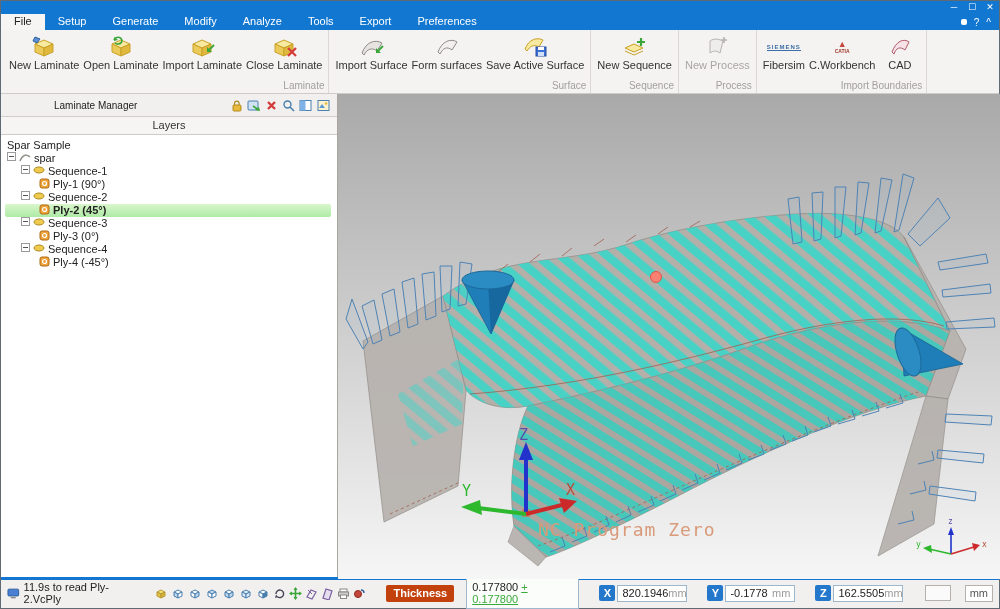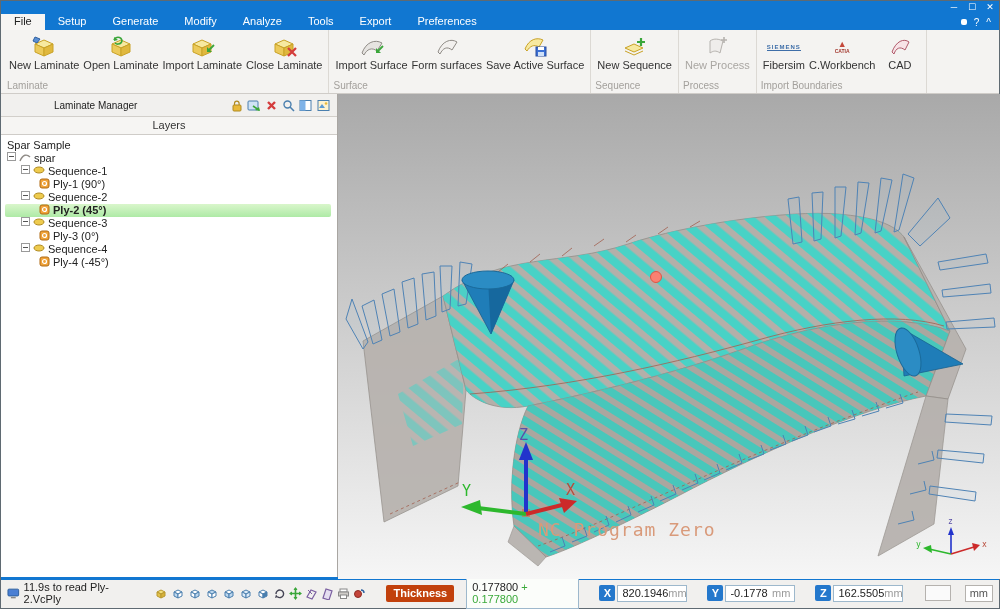--- a/index.html
+++ b/index.html
@@ -20,21 +20,21 @@
   .mr-glyph { font-size:10px; cursor:pointer; }
 
   
   .ribbon { height:64px; background:#f4f3f1; border-bottom:1px solid #cfccc8; display:flex; padding-left:2px; }
   .rgroup { display:flex; flex-direction:column; border-right:1px solid #dcd9d4; padding:0 4px; }
   .rbuttons { flex:1; display:flex; align-items:flex-start; padding-top:3px; }
   .rbtn { min-width:45px; padding:1px 2px; display:flex; flex-direction:column; align-items:center; cursor:pointer; }
   .rbtn .ric { height:26px; display:flex; align-items:center; justify-content:center; }
   .rlabel { text-align:center; font-size:11px; line-height:11px; color:#333; white-space:pre-line; }
   .rbtn.disabled .rlabel { color:#a9a6a2; }
-  .rgname { text-align:left; font-size:10px; color:#a3a09c; padding:1px 0 2px; }
+  .rgname { text-align:right; font-size:10px; color:#a3a09c; padding:1px 0 2px; }
   .logo-siemens { font-size:6px; font-weight:bold; letter-spacing:1px; color:#3e6ea8; border-bottom:1px solid #3e6ea8; }
   .logo-catia { font-size:5px; font-weight:bold; color:#a3382e; display:block; text-align:center; }
   .catia-mark { display:block; text-align:center; color:#c4483a; font-size:9px; line-height:8px; }
 
   
   .main { flex:1; display:flex; min-height:0; }
   .lpanel { width:337px; background:#fff; border-right:1px solid #a9a6a2; display:flex; flex-direction:column; }
   .lp-head { height:23px; background:#f1f0ee; border-bottom:1px solid #d2cfca; display:flex; align-items:center; padding:0 6px; }
   .lp-title { font-weight:normal; font-size:10px;margin-left:47px; }
   .lp-icons { margin-left:auto; display:flex; gap:4px; align-items:center; }
@@ -53,21 +53,21 @@
   .viewport svg { position:absolute; inset:0; }
 
   
   .divider { height:3px; background:#1177d1; }
   .statusbar { height:28px; background:#f1f0ee; display:flex; align-items:center; padding:0 6px 2px; gap:12px; }
   .sb-msg { display:flex; align-items:center; gap:4px; color:#222; }
   .sb-icons { margin-left:auto; display:flex; align-items:center; gap:3px; }
   .sb-icons svg { cursor:pointer; }
   .badge { background:#c2410c; color:#fff; font-weight:bold; padding:2px 7px 3px; border-radius:2px; margin-left:8px; }
   .tfield { border:1px solid #9db8cc; background:#fbfdfa; padding:2px 5px 3px; min-width:108px; }
-  .tfield .delta { color:#3aaa3a; }
+  .tfield .delta { color:#3aaa3a;text-decoration:underline; }
   .coord { display:flex; align-items:center; margin-left:8px; }
   .axisbadge { width:16px; height:16px; background:#2478cc; color:#fff; font-weight:bold; text-align:center; line-height:16px; border-radius:2px; }
   .cfield { border:1px solid #9db8cc; background:#fff; width:70px; padding:1px 4px 2px; display:flex; justify-content:space-between; margin-left:2px; }
   .cunit { color:#9a9a9a; }
   .efield { border:1px solid #b5b2ae; background:#fafafa; width:26px; height:16px; margin-left:10px; }
   .eunit { border:1px solid #b5b2ae; background:#fff; padding:1px 4px 2px; color:#555; margin-left:2px; }
 </style>
 </head>
 <body>
 

